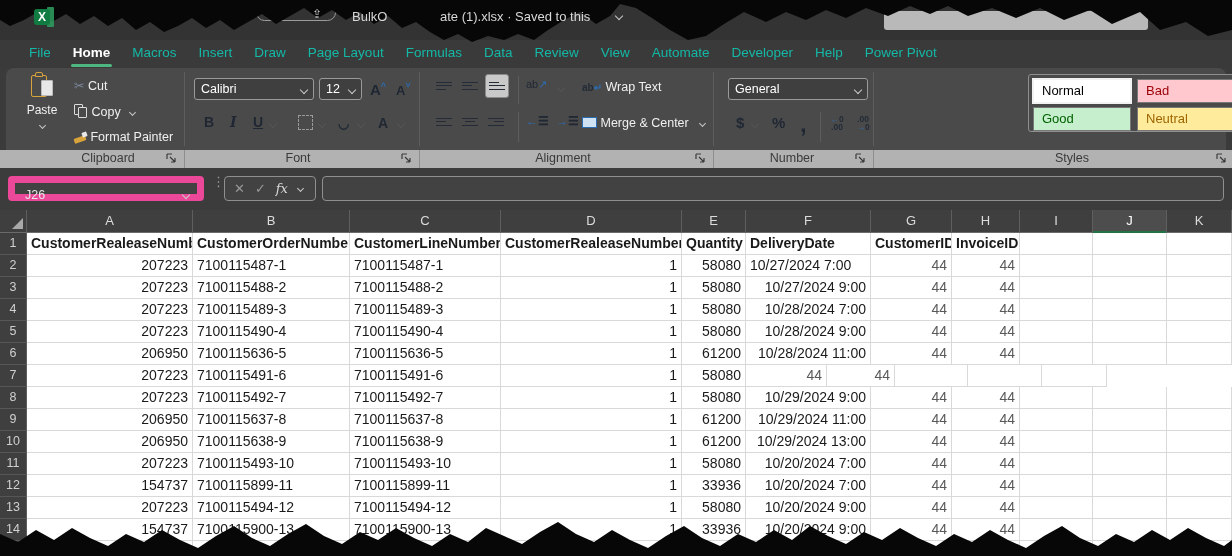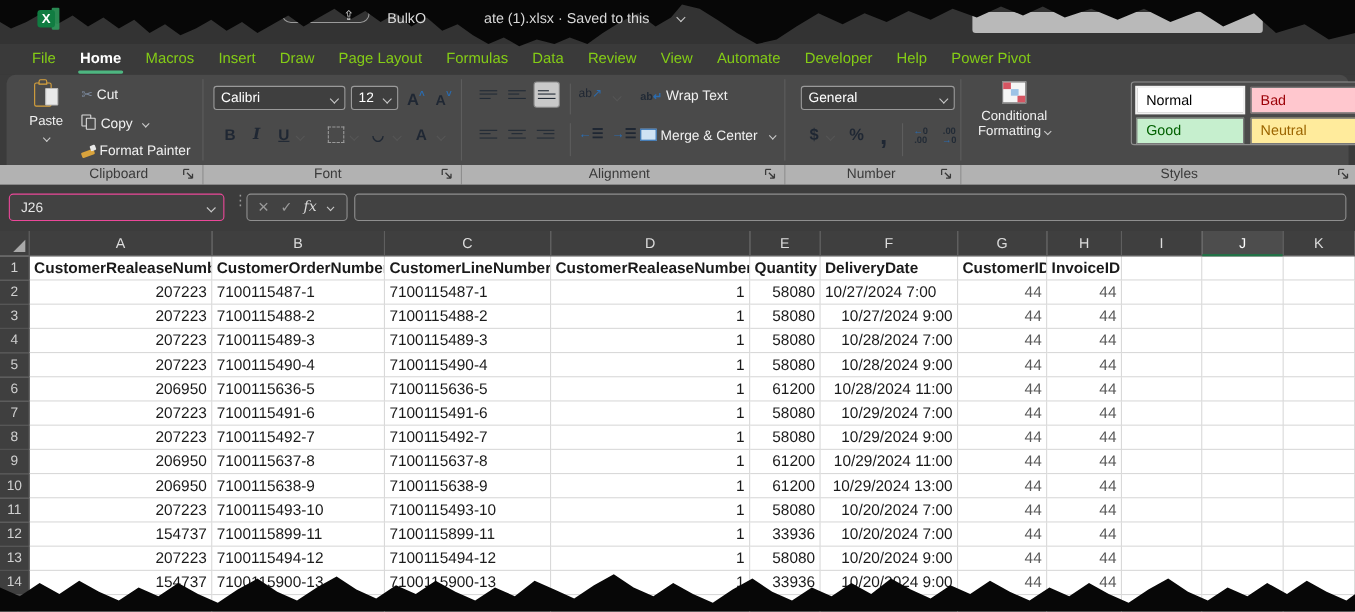--- a/index.html
+++ b/index.html
@@ -20,21 +20,21 @@
   .title-chev{position:absolute;left:616px;top:13px;z-index:60;}
   .search-box{position:absolute;left:884px;top:11px;width:264px;height:19px;background:#b9b9b9;border-radius:3px;z-index:20;}
 
   .chev{display:inline-block;width:6px;height:6px;border-right:1.6px solid #c9c9c9;border-bottom:1.6px solid #c9c9c9;
         transform:rotate(45deg);vertical-align:middle;}
   .chev.dark{border-color:#555;}
   .chev.sm{width:5px;height:5px;}
 
   
   .tabrow{position:absolute;left:0;top:40px;width:100%;height:28px;background:#3a3a3a;display:flex;align-items:center;padding-left:18px;}
-  .tab{position:relative;padding:0 11px;font-size:13.5px;color:#84cc16;height:28px;line-height:26px;cursor:default;}
+  .tab{position:relative;padding:0 11px;font-size:13.5px;color:#14b8a6;height:28px;line-height:26px;cursor:default;}
   .tab.active{color:#fff;font-weight:bold;}
   .tab.active::after{content:"";position:absolute;left:9px;right:9px;bottom:1px;height:3px;border-radius:2px;background:var(--underline,#4EB681);}
 
   
   .ribbon{position:absolute;left:6px;top:68px;width:1220px;height:82px;background:#4a4a4a;border-radius:8px 8px 0 0;}
   .ribbon .vsep{position:absolute;top:4px;bottom:4px;width:1px;background:#5d5d5d;}
   .icon-dark{color:#222b36;}
   .bigbtn{position:absolute;text-align:center;color:#f0f0f0;font-size:12px;}
 
   
@@ -85,21 +85,21 @@
 
   
   .strip{position:absolute;left:0;top:150px;width:100%;height:18px;background:#b2b2b2;}
   .strip .glabel{position:absolute;top:1px;font-size:12.5px;color:#3a3a3a;transform:translateX(-50%);}
   .strip .ssep{position:absolute;top:0;bottom:0;width:1px;background:#8e8e8e;}
   .launcher{position:absolute;top:3px;width:11px;height:11px;}
   .launcher svg{display:block;}
 
   
   .fbar{position:absolute;left:0;top:168px;width:100%;height:42px;background:#3c3c3c;}
-  .namebox{position:absolute;left:8px;top:8px;width:196px;height:25px;background:#424242;border:1px solid #ec4899;border-radius:4px;
+  .namebox{position:absolute;left:8px;top:8px;width:196px;height:25px;background:#424242;border:7px solid #ec4899;border-radius:4px;
            color:#e8e8e8;font-size:12.5px;line-height:23px;padding:1px 10px;}
   .namebox .chev{position:absolute;right:8px;top:9px;}
   .dots{position:absolute;left:212px;top:11px;color:#9a9a9a;font-size:13px;letter-spacing:0;line-height:6px;}
   .fxgroup{position:absolute;left:224px;top:8px;width:92px;height:25px;background:#424242;border:1px solid #8f8f8f;border-radius:4px;
            color:#9a9a9a;font-size:13px;line-height:23px;display:flex;align-items:center;gap:10px;padding:0 9px;}
   .fxgroup .fx{color:#d8d8d8;font-style:italic;font-family:"DejaVu Serif",serif;font-size:13px;}
   .finput{position:absolute;left:322px;top:8px;width:902px;height:25px;background:#424242;border:1px solid #8f8f8f;border-radius:4px;
           color:#e8e8e8;font-size:12.5px;line-height:23px;padding:0 8px;}
 
   
@@ -267,29 +267,20 @@
       <span class="chev"></span>
     </div>
     <div class="glyph" style="left:730px;top:46px;font-size:15px">$</div>
     <span class="chev dark" style="position:absolute;left:746px;top:53px"></span>
     <div class="glyph" style="left:766px;top:46px;font-size:15px">%</div>
     <div class="glyph" style="left:794px;top:42px;font-size:24px">,</div>
     <div class="vsep" style="left:814px;top:44px;bottom:8px"></div>
     <div class="dec" style="left:820px;top:47px"><span class="arr">←</span>0<br>.00</div>
     <div class="dec" style="left:846px;top:47px">.00<br><span class="arr">→</span>0</div>
 
-    <div class="bigbtn" style="left:878px;top:6px;width:76px">
-      <div class="cf-icon">
-        <b style="left:0;top:0;background:#d65562"></b>
-          <b style="right:0;bottom:0;background:#d65562"></b>
-        <b style="left:7px;top:6px;background:#9dc3e6"></b>
-      </div>
-      <div style="margin-top:4px">Conditional</div>
-      <div><span>Formatting</span> <span class="chev sm"></span></div>
-    </div>
     <div class="gallery" id="styles-gallery">
         <div class="chip selected" style="left: 4px; top: 4px; background: rgb(255, 255, 255); color: rgb(0, 0, 0);">Normal</div>
         <div class="chip" style="left: 108px; top: 4px; background: rgb(255, 199, 206); color: rgb(156, 0, 6);">Bad</div>
         <div class="chip" style="left: 4px; top: 32px; background: rgb(198, 239, 206); color: rgb(0, 97, 0);">Good</div>
         <div class="chip" style="left: 108px; top: 32px; background: rgb(255, 235, 156); color: rgb(156, 101, 0);">Neutral</div>
       </div>
   </div>
 
   <div class="strip">
     <span class="glabel" style="left:108px">Clipboard</span>
@@ -443,21 +434,20 @@
           <div class="cell" style="width: 74px; text-align: left;"></div>
           <div class="cell" style="width: 65px; text-align: left;"></div>
         </div>
         <div class="grow">
           <div class="rownum">7</div>
           <div class="cell" style="width: 166px; text-align: right;">207223</div>
           <div class="cell" style="width: 157px; text-align: left;">7100115491-6</div>
           <div class="cell" style="width: 151px; text-align: left;">7100115491-6</div>
           <div class="cell" style="width: 181px; text-align: right;">1</div>
           <div class="cell" style="width: 64px; text-align: right;">58080</div>
-          <div class="cell" style="width: 125px; text-align: right;">10/29/2024 7:00</div>
           <div class="cell muted" style="width: 81px; text-align: right;">44</div>
           <div class="cell muted" style="width: 68px; text-align: right;">44</div>
           <div class="cell" style="width: 73px; text-align: left;"></div>
           <div class="cell" style="width: 74px; text-align: left;"></div>
           <div class="cell" style="width: 65px; text-align: left;"></div>
         </div>
         <div class="grow">
           <div class="rownum">8</div>
           <div class="cell" style="width: 166px; text-align: right;">207223</div>
           <div class="cell" style="width: 157px; text-align: left;">7100115492-7</div>

